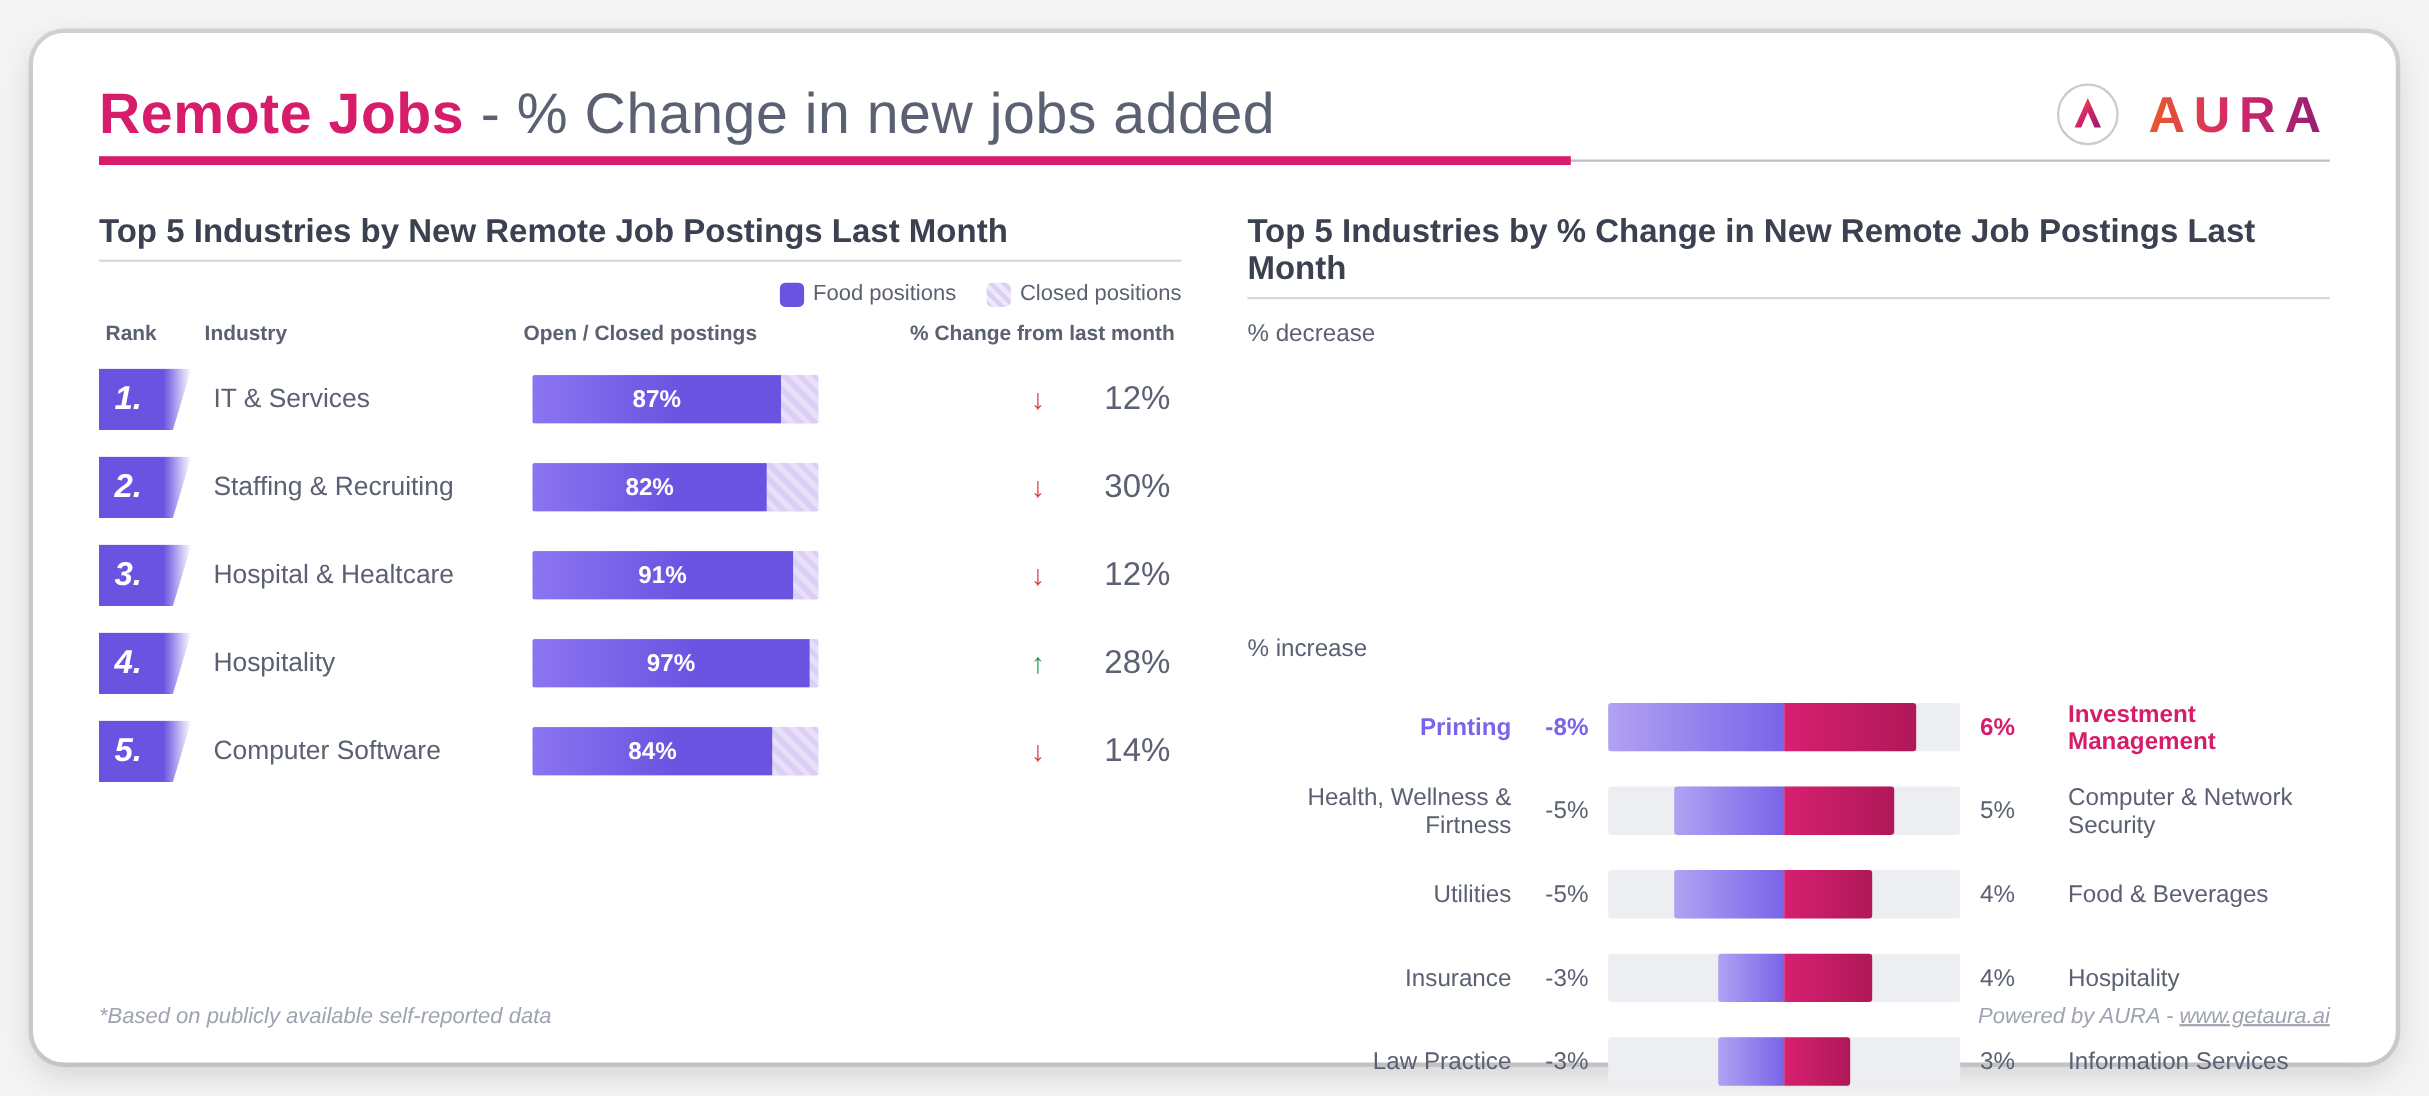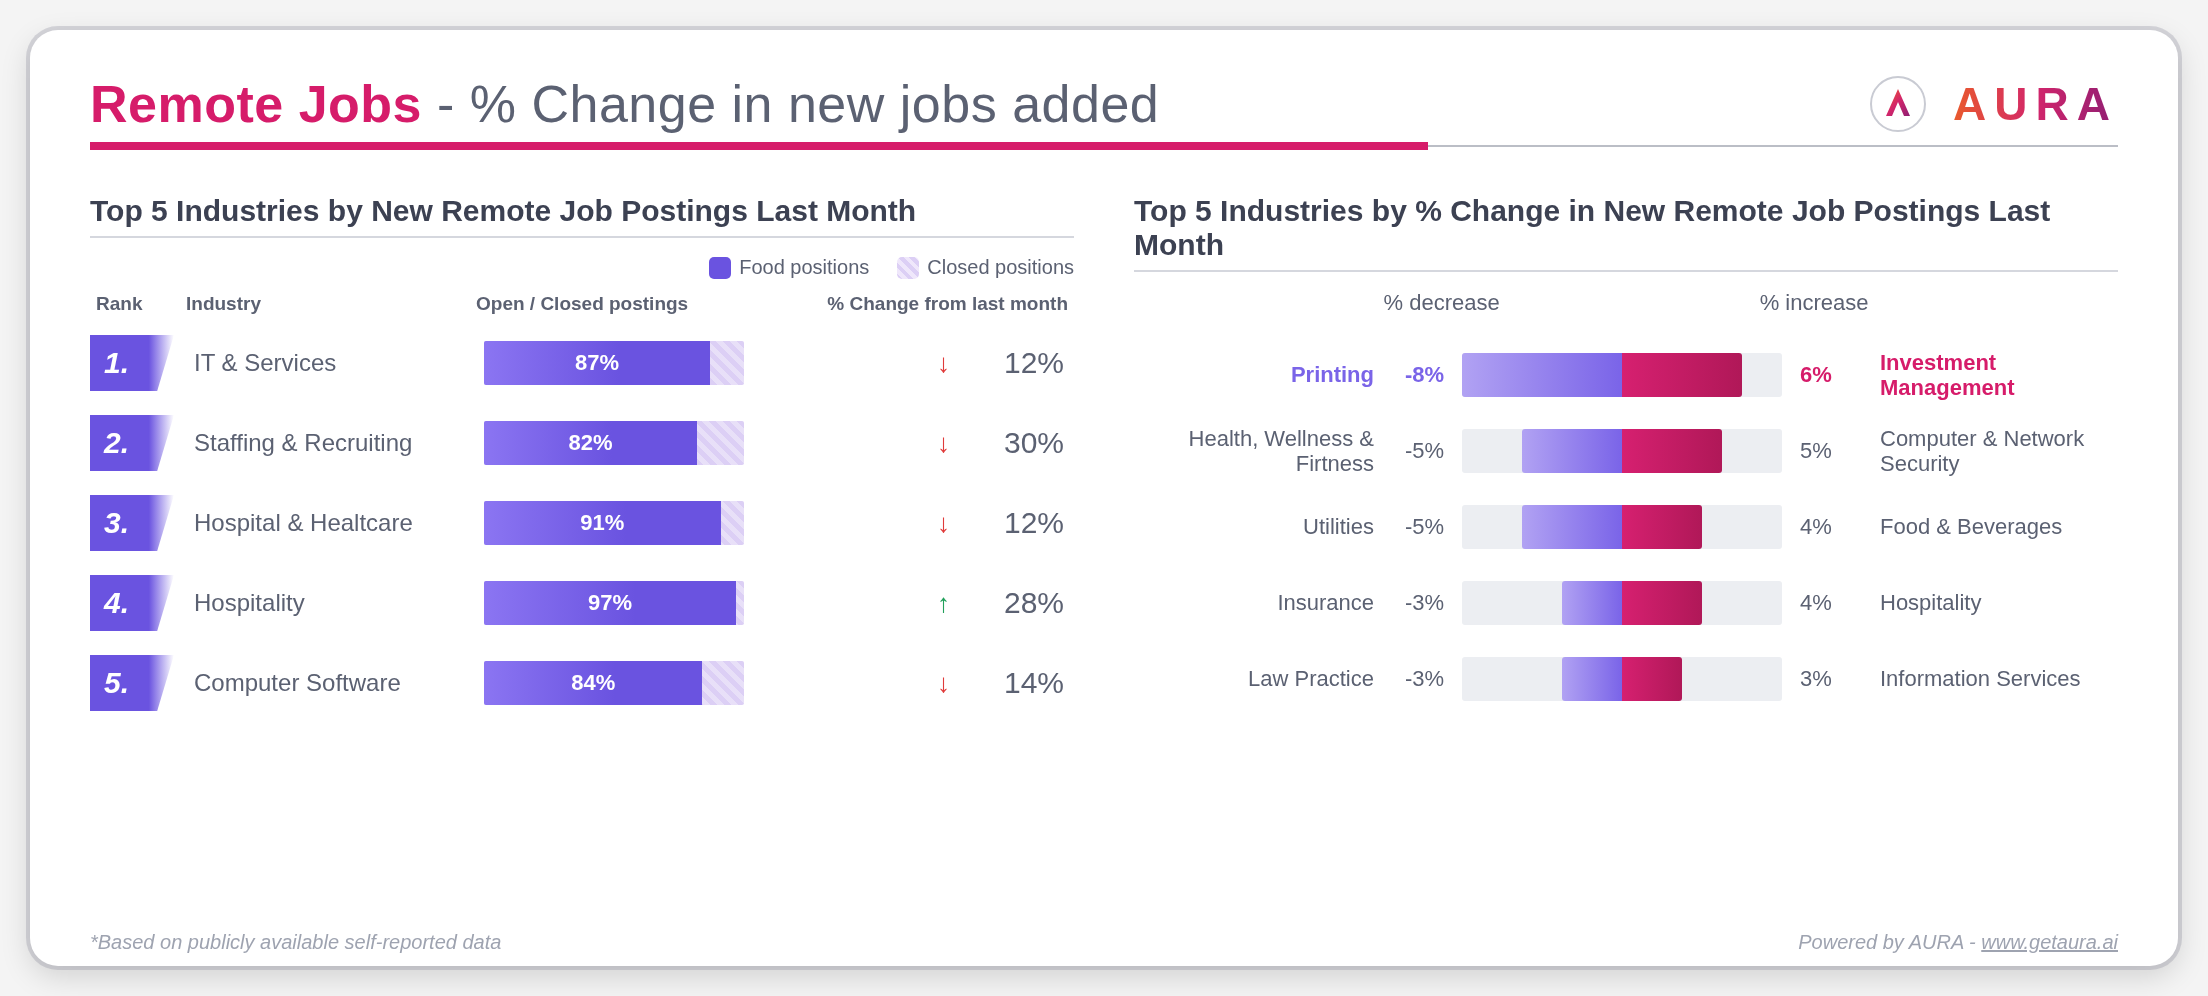--- a/index.html
+++ b/index.html
@@ -66,36 +66,36 @@
   .bar-wrap{width:260px;height:44px;background:var(--purple-light);position:relative;border-radius:2px;overflow:hidden;}
   .bar-wrap::after{content:"";position:absolute;inset:0;
     background:repeating-linear-gradient(45deg,transparent,transparent 5px,rgba(255,255,255,.35) 5px,rgba(255,255,255,.35) 10px);}
   .bar-open{position:absolute;left:0;top:0;bottom:0;background:linear-gradient(90deg,#8B75F2 0%,var(--purple) 60%);display:flex;align-items:center;justify-content:center;color:#fff;font-size:22px;font-weight:600;z-index:2;}
   .chg{flex:1;display:flex;align-items:center;justify-content:flex-end;gap:18px;padding-right:10px;}
   .arrow{font-size:26px;font-weight:700;}
   .arrow.up{color:var(--green);} .arrow.down{color:var(--red);}
   .pct{font-size:30px;color:var(--text-mid);font-weight:500;min-width:96px;text-align:right;}
 
   
-  .div-head{display:flex;justify-content:center;gap:260px;font-size:22px;color:var(--text-mid);margin:6px 0 26px;}
+  .div-head{display:flex;justify-content:center;gap:260px;font-size:22px;color:var(--text-mid);margin:6px 0 26px;flex-direction:column;}
   .drow{display:flex;align-items:center;height:66px;margin-bottom:10px;}
   .d-left-label{width:240px;text-align:right;font-size:22px;color:var(--text-mid);line-height:1.15;}
   .d-left-val{width:70px;text-align:right;font-size:22px;color:var(--text-mid);padding-right:8px;}
   .d-track{width:320px;height:44px;background:#eceef2;border-radius:3px;position:relative;margin:0 10px;}
   .d-neg{position:absolute;right:50%;top:0;bottom:0;background:linear-gradient(90deg,#B1A2F3 0%,#7A64E8 100%);border-radius:3px 0 0 3px;}
   .d-pos{position:absolute;left:50%;top:0;bottom:0;background:linear-gradient(90deg,#D62070 0%,#B01858 100%);border-radius:0 3px 3px 0;}
   .d-right-val{width:70px;font-size:22px;color:var(--text-mid);padding-left:8px;}
   .d-right-label{flex:1;font-size:22px;color:var(--text-mid);line-height:1.15;padding-left:10px;}
   .drow.first .d-left-label{color:#7A64E8;font-weight:800;}
   .drow.first .d-left-val{color:#7A64E8;font-weight:800;}
   .drow.first .d-right-label{color:var(--pink);font-weight:800;}
   .drow.first .d-right-val{color:var(--pink);font-weight:800;}
 
   
-  .footer{position:absolute;left:60px;right:60px;bottom:12px;display:flex;justify-content:space-between;font-size:20px;color:var(--text-light);font-style:italic;}
+  .footer{position:absolute;left:60px;right:60px;bottom:30px;display:flex;justify-content:space-between;font-size:20px;color:var(--text-light);font-style:italic;}
   .footer .right{font-style:italic;}
   .footer .link{text-decoration:underline;}
 </style>
 </head>
 <body>
 <div class="stage">
 <div class="card">
 
   <div class="header-row">
     <div class="title">

